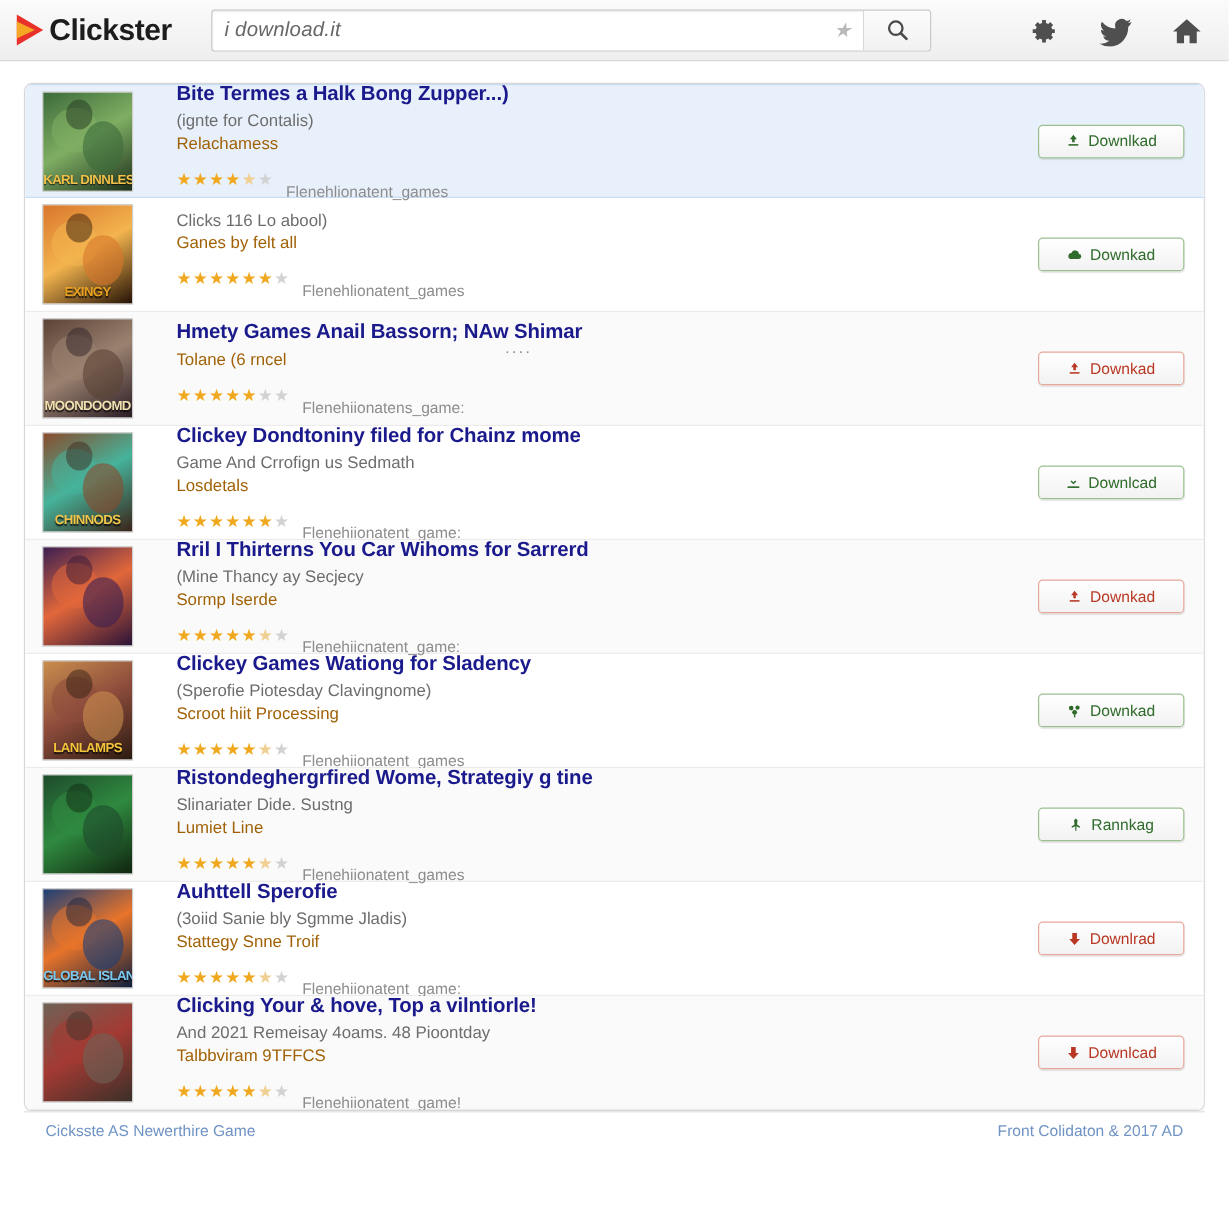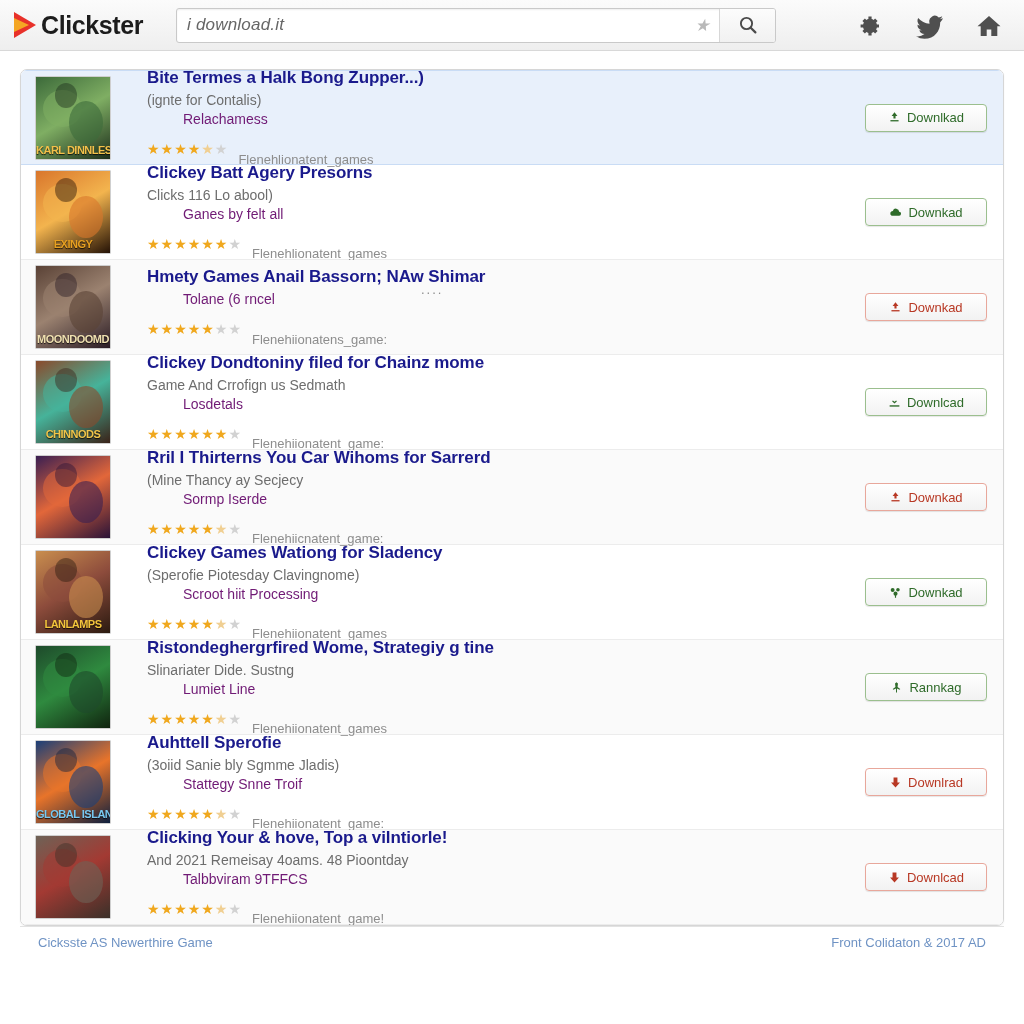--- a/index.html
+++ b/index.html
@@ -145,22 +145,22 @@
   .r-title {
     font-size: 17px; font-weight: bold; color: #1a1a8c;
     letter-spacing: -.1px; margin-bottom: 3px;
     white-space: nowrap; overflow: hidden;
   }
   .r-sub {
     font-size: 14px; color: #6d6d6d; line-height: 1.35;
     white-space: nowrap; overflow: hidden;
   }
   .r-sub2 {
-    font-size: 14px; color: #701a75; line-height: 1.35;
-    white-space: nowrap; overflow: hidden; margin-left: 36px;
+    font-size: 14px; color: #a16207; line-height: 1.35;
+    white-space: nowrap; overflow: hidden;
   }
   .r-meta { display: flex; align-items: center; gap: 10px; margin-top: 3px; }
   .stars { font-size: 14px; letter-spacing: 1px; line-height: 1; white-space: nowrap; }
   .st-on { color: #f0a81e; }
   .st-half { color: #f0cf92; }
   .st-off { color: #d2d2d2; }
   .r-cat { font-size: 13px; color: #8d8d8d; margin-top: 20px; }
   .ellip {
     position: absolute; font-size: 13px; color: #8d8d8d; letter-spacing: 2px;
   }
@@ -262,21 +262,20 @@
           </div>
         </div>
         <div class="row">
           <div class="thumb" style="background:linear-gradient(150deg,#d9762c 0%,#f3b44e 48%,#241206 100%);">
             <span class="blob" style="left:10%;top:16%;width:52%;height:46%;background:#f3b44e;opacity:.55;"></span>
             <span class="blob" style="left:44%;top:30%;width:46%;height:52%;background:#d9762c;opacity:.6;"></span>
             <span class="blob" style="left:26%;top:8%;width:30%;height:30%;background:#241206;opacity:.45;"></span>
             <span class="cap" style="color:#e8a020">EXINGY</span>
           </div>
           <div class="info">
-            <div class="r-title">Clickey Batt Agery Presorns</div>
             <div class="r-sub">Clicks 116 Lo abool)</div>
             <div class="r-sub2">Ganes by felt all</div>
             <div class="r-meta">
               <span class="stars"><span class="st-on">★</span><span class="st-on">★</span><span class="st-on">★</span><span class="st-on">★</span><span class="st-on">★</span><span class="st-on">★</span><span class="st-off">★</span></span>
               <span class="r-cat">Flenehlionatent_games</span>
             </div>
           </div>
           <div class="btn green">
             <span>
               <svg class="bi" width="13" height="13" viewBox="0 0 16 16">

